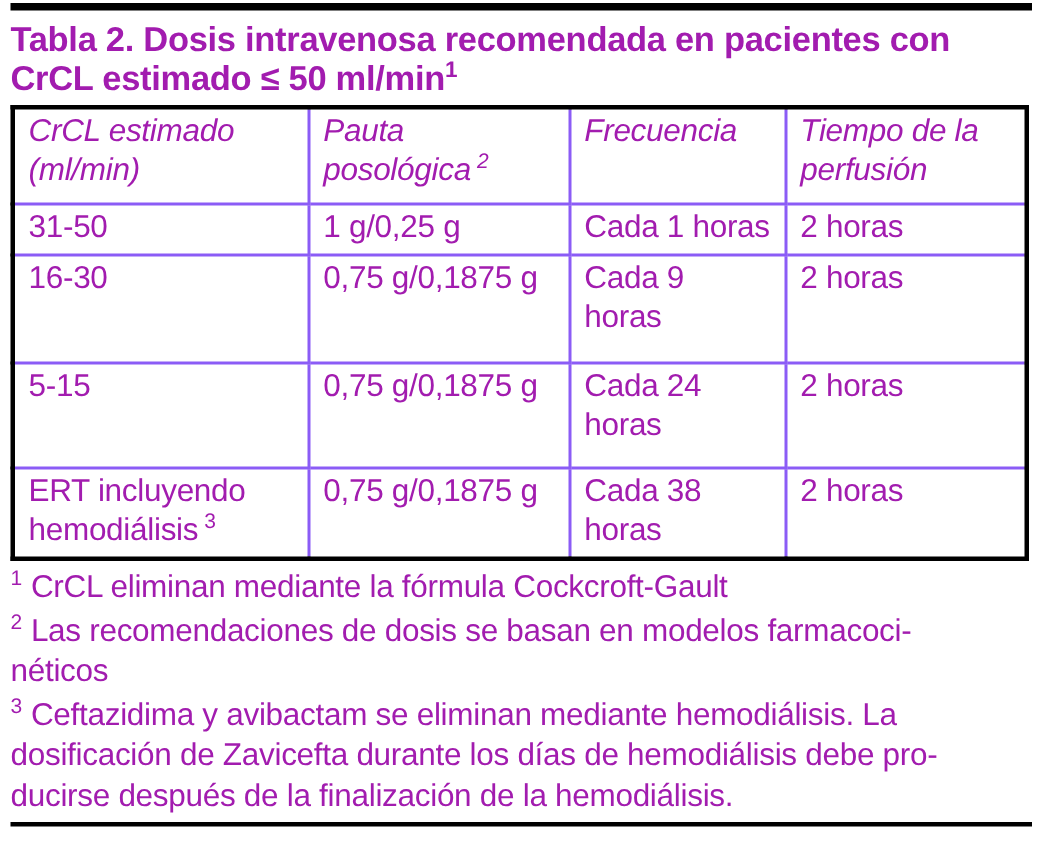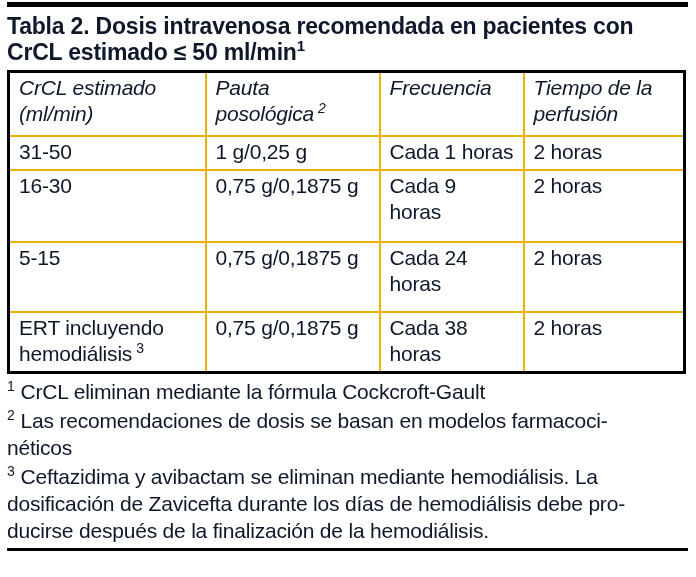--- a/index.html
+++ b/index.html
@@ -1,20 +1,20 @@
 <!DOCTYPE html>
 <html><head>
 <meta charset="utf-8">
 <style>
   html, body { margin: 0; padding: 0; background: #ffffff; }
   .page {
     width: 696px;
     height: 577px;
     background: #ffffff;
-    color: #0f172a;
+    color: #a21caf;
     font-family: "Liberation Sans", sans-serif;
     overflow: hidden;
     box-sizing: border-box;
   }
   .top-rule {
     height: 5px;
     background: #000000;
     margin: 2px 8px 0 7px;
   }
   .bottom-rule {
@@ -37,21 +37,21 @@
     line-height: 0;
   }
   table.dosing {
     border-collapse: collapse;
     table-layout: fixed;
     margin: 5px 0 0 7px;
     width: 676px;
     border: 3px solid #000000;
   }
   table.dosing th, table.dosing td {
-    border: 2px solid #eab308;
+    border: 2px solid #8b5cf6;
     vertical-align: top;
     text-align: left;
     padding: 2px 6px 4px 9px;
     font-size: 21px;
     line-height: 26px;
     letter-spacing: -0.2px;
   }
   table.dosing th {
     font-style: italic;
     font-weight: normal;

